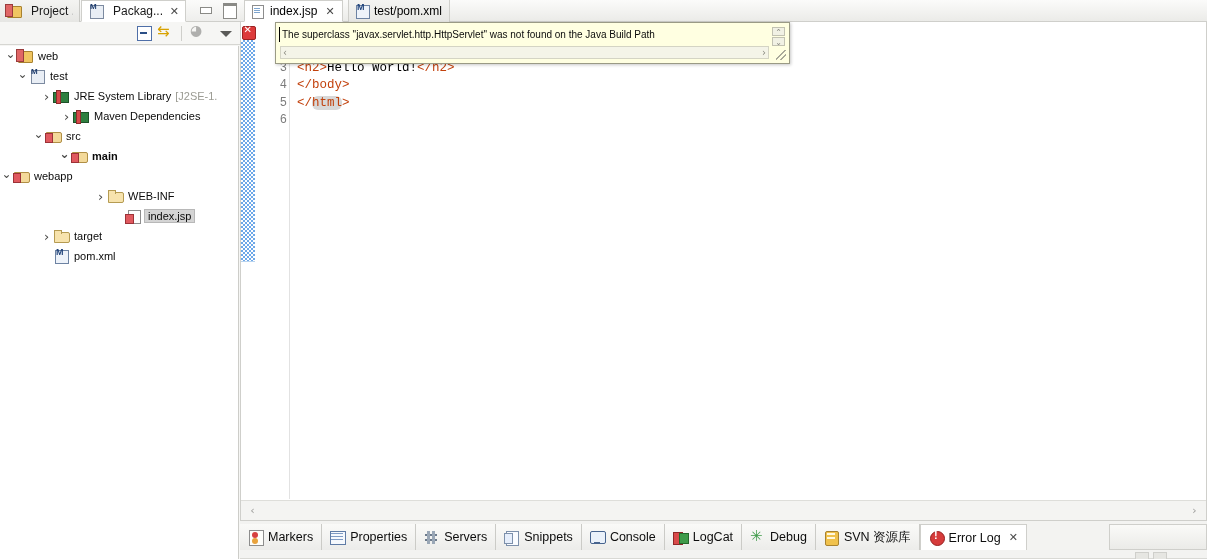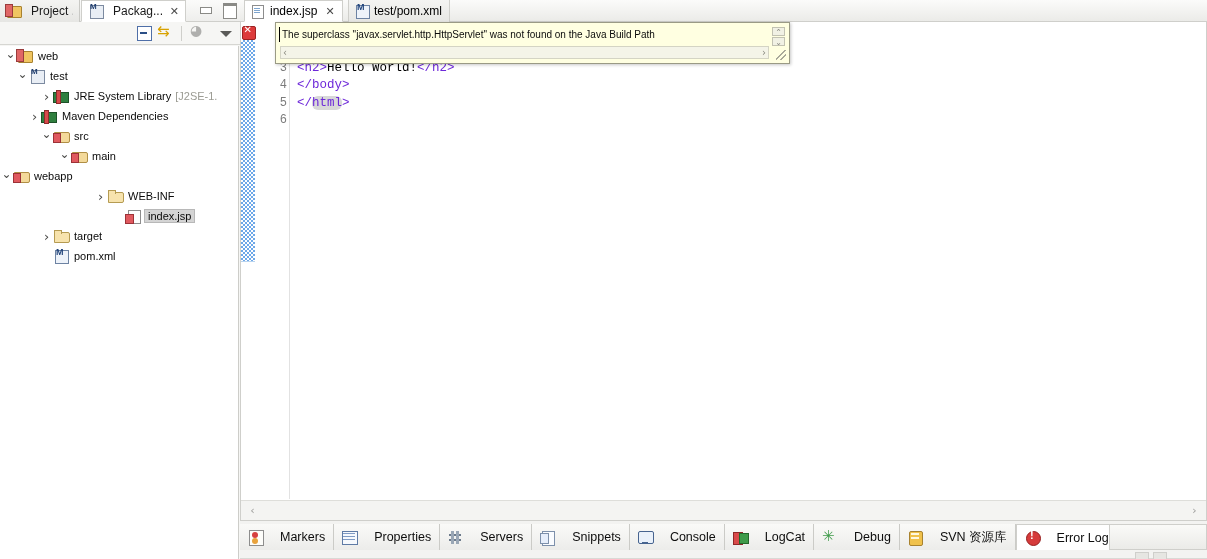--- a/index.html
+++ b/index.html
@@ -274,21 +274,21 @@
     position: absolute; right: -9px; top: 4px; width: 9px; height: 9px;
     font-size: 9px; line-height: 9px; color: #6b6b6b;
     font-family: "DejaVu Sans", sans-serif;
   }
   #codearea {
     position: absolute; left: 56px; top: 0; right: 0; height: 477px;
     font-family: "Liberation Mono", monospace; font-size: 12.5px;
     padding-top: 3px; color: #000;
   }
   .cline { height: 17.4px; line-height: 17.4px; white-space: pre; }
-  .tag { color: #6d28d9; }
+  .tag { color: #c2410c; }
   .hl { background: #d8d8d8; border-radius: 6px; }
 
   #hscroll {
     position: absolute; left: 0; bottom: 0; width: 965px; height: 20px;
     background: #f4f4f2; border-top: 1px solid #dedeDA;
   }
   .sarrow {
     position: absolute; top: 4px; width: 11px; height: 11px;
     color: #9a9a98; font-size: 11px; line-height: 11px; text-align: center;
     font-family: "DejaVu Sans", sans-serif;
@@ -338,21 +338,21 @@
   
   #bottom-panel {
     position: absolute; left: 240px; top: 521px; width: 967px; height: 38px;
     background: #f3f3f1;
   }
   #btabs {
     position: absolute; left: 0; top: 3px; height: 26px;
     display: flex; align-items: stretch;
   }
   .btab {
-    display: flex; align-items: center; gap: 17px;
+    display: flex; align-items: center; gap: 5px;
     padding: 0 8px; font-size: 12.5px; white-space: nowrap;
     border-right: 1px solid #cbcbc7;
     background: linear-gradient(#fafaf8, #ececea);
     color: #0d0d0d;
   }
   .btab.active {
     background: #ffffff;
     border-top: 1px solid #cfcfcb; border-left: 1px solid #cfcfcb;
     border-right: 1px solid #cfcfcb;
   }
@@ -450,31 +450,31 @@
           <span class="twist open"></span>
           <span class="ticon ic-maven"></span>
           <span class="tlabel">test</span>
         </div>
         <div class="trow" style="padding-left: 40px;">
           <span class="twist closed"></span>
           <span class="ticon ic-lib"></span>
           <span class="tlabel">JRE System Library</span>
           <span class="tsuffix"> [J2SE-1.</span>
         </div>
-        <div class="trow" style="padding-left: 28px;">
+        <div class="trow" style="padding-left: 60px;">
           <span class="twist closed"></span>
           <span class="ticon ic-lib"></span>
           <span class="tlabel">Maven Dependencies</span>
         </div>
-        <div class="trow" style="padding-left: 40px;">
+        <div class="trow" style="padding-left: 32px;">
           <span class="twist open"></span>
           <span class="ticon ic-srcfolder"></span>
           <span class="tlabel">src</span>
         </div>
-        <div class="trow" style="padding-left: 58px;">
+        <div class="trow" style="padding-left: 58px; font-weight: bold;">
           <span class="twist open"></span>
           <span class="ticon ic-srcfolder"></span>
           <span class="tlabel">main</span>
         </div>
         <div class="trow" style="">
           <span class="twist open"></span>
           <span class="ticon ic-srcfolder"></span>
           <span class="tlabel">webapp</span>
         </div>
         <div class="trow" style="padding-left: 94px;">

